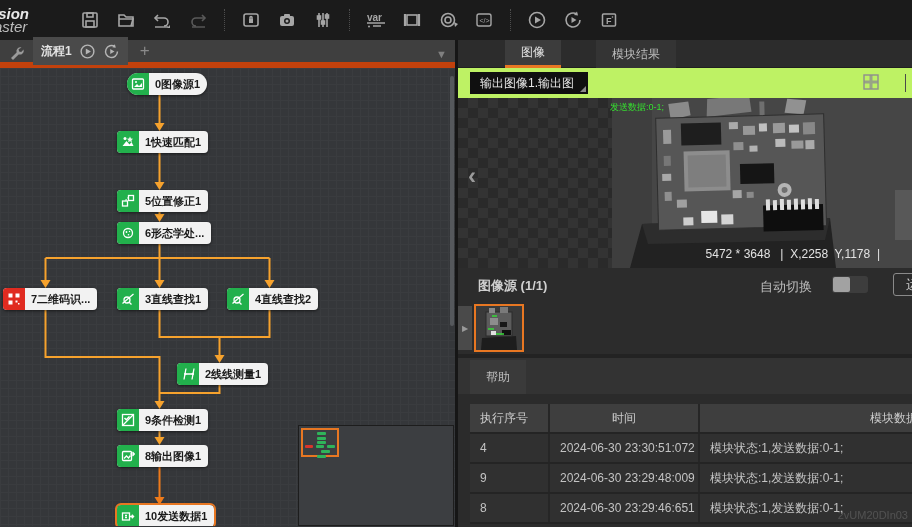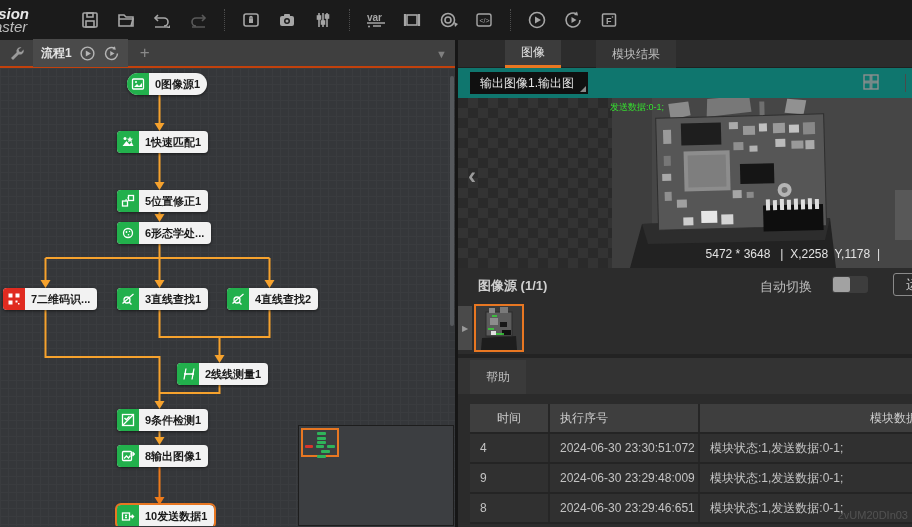--- a/index.html
+++ b/index.html
@@ -15,21 +15,21 @@
   .tdiv { width:1px; height:22px; margin:0 8px; border-left:1px dotted #4d4d4d; }
   .dim { opacity:.45; }
 
   
   .main { position:absolute; top:40px; left:0; width:912px; height:487px; display:flex; }
   .left-panel { position:relative; width:455px; height:487px; background:#35373a; }
   .splitter { width:3px; background:#161616; }
   .right-panel { position:relative; width:454px; height:487px; background:#2c2c2c; overflow:hidden; }
 
   
-  .flow-header { position:relative; height:28px; background:#3f3f3f; border-bottom:2px solid #c2410c; display:flex; align-items:center; }
+  .flow-header { position:relative; height:28px; background:#3f3f3f; border-bottom:6px solid #c2410c; display:flex; align-items:center; }
   .flow-tab { display:flex; align-items:center; height:28px; background:#4a4a4a; padding:0 8px; margin-left:33px; gap:7px; }
   .flow-tab .tab-label { color:#e4e4e4; font-size:12px; font-weight:bold; }
   .hbtn { display:flex; align-items:center; justify-content:center; cursor:pointer; }
   .wrench { position:absolute; left:8px; top:5px; }
   .plus { color:#8a8a8a; font-size:17px; margin-left:12px; cursor:pointer; }
   .flow-chevron { position:absolute; right:8px; top:8px; color:#808080; font-size:11px; cursor:pointer; }
 
   
   .canvas { position:relative; width:455px; height:458px; background-color:#35373a;
     background-image:linear-gradient(#3a3c3f 1px, transparent 1px), linear-gradient(90deg,#3a3c3f 1px, transparent 1px);
@@ -47,21 +47,21 @@
   .minimap { position:absolute; left:298px; top:357px; width:156px; height:101px; background:#3c3e41; border:1px solid #1d1d1d; cursor:pointer; }
   .mviewport { position:absolute; left:2px; top:2px; width:38px; height:29px; border:2px solid #e87722; }
   .mnode { position:absolute; height:3px; border-radius:1px; background:#2fb45a; }
   .mnode.r { background:#d8352b; }
   .canvas-scrollbar { position:absolute; right:1px; top:8px; width:4px; height:250px; background:#55585c; border-radius:2px; cursor:pointer; }
 
   
   .rp-tabs { position:relative; height:28px; background:#2c2c2c; border-bottom:1px solid #202020; display:flex; padding-left:12px; }
   .rtab { height:28px; padding:0 16px; display:flex; align-items:center; color:#bdbdbd; font-size:12px; background:#343434; cursor:pointer;margin-left:35px; }
   .rtab.active { background:#3c3c3c; color:#e3e3e3; border-bottom:3px solid #e87722; }
-  .rp-toolbar { position:relative; height:30px; background:#0f766e;text-decoration:underline; }
+  .rp-toolbar { position:relative; height:30px; background:#bef264;text-decoration:underline; }
   .img-select { position:absolute; left:12px; top:4px; height:22px; background:#101010; color:#e6e6e6;
     font-size:12px; padding:0 14px 0 10px; line-height:22px; cursor:pointer; }
   .img-select:after { content:""; position:absolute; right:2px; bottom:2px; border-left:6px solid transparent; border-bottom:6px solid #8a8a8a; }
   .layout-btn { position:absolute; right:32px; top:5px; cursor:pointer; }
   .rp-tooldiv { position:absolute; right:20px; top:6px; height:18px; border-left:1px solid #4a4a4a; }
 
   .viewer { position:relative; height:170px; background-color:#2a2a2a;
     background-image:linear-gradient(45deg,#333 25%,transparent 25%,transparent 75%,#333 75%),
                      linear-gradient(45deg,#333 25%,transparent 25%,transparent 75%,#333 75%);
     background-size:20px 20px; background-position:0 0,10px 10px; overflow:hidden; cursor:crosshair; }
@@ -508,22 +508,22 @@
         </div>
       </div>
 
       <div class="bottom-tabs">
         <div class="btab">帮助</div>
       </div>
 
       <div class="history">
         <div class="htable">
           <div class="hrow head">
+            <div class="hcell">执行序号</div>
             <div class="hcell c">时间</div>
-            <div class="hcell">执行序号</div>
             <div class="hcell r">模块数据</div>
           </div>
           <div class="hrow">
             <div class="hcell">4</div>
             <div class="hcell">2024-06-30 23:30:51:072</div>
             <div class="hcell">模块状态:1,发送数据:0-1;</div>
           </div>
           <div class="hrow">
             <div class="hcell">9</div>
             <div class="hcell">2024-06-30 23:29:48:009</div>

